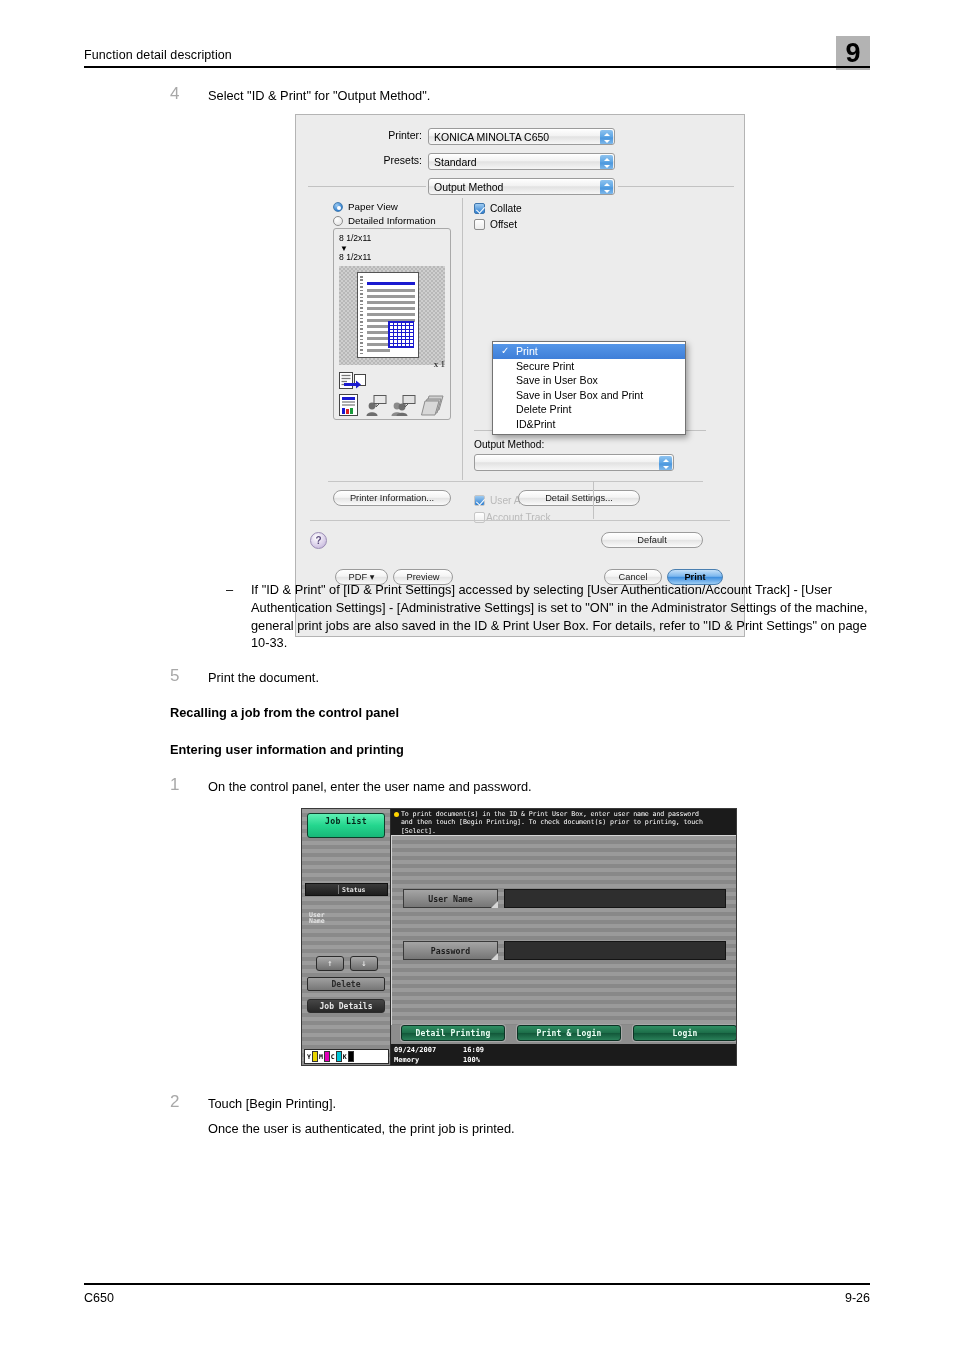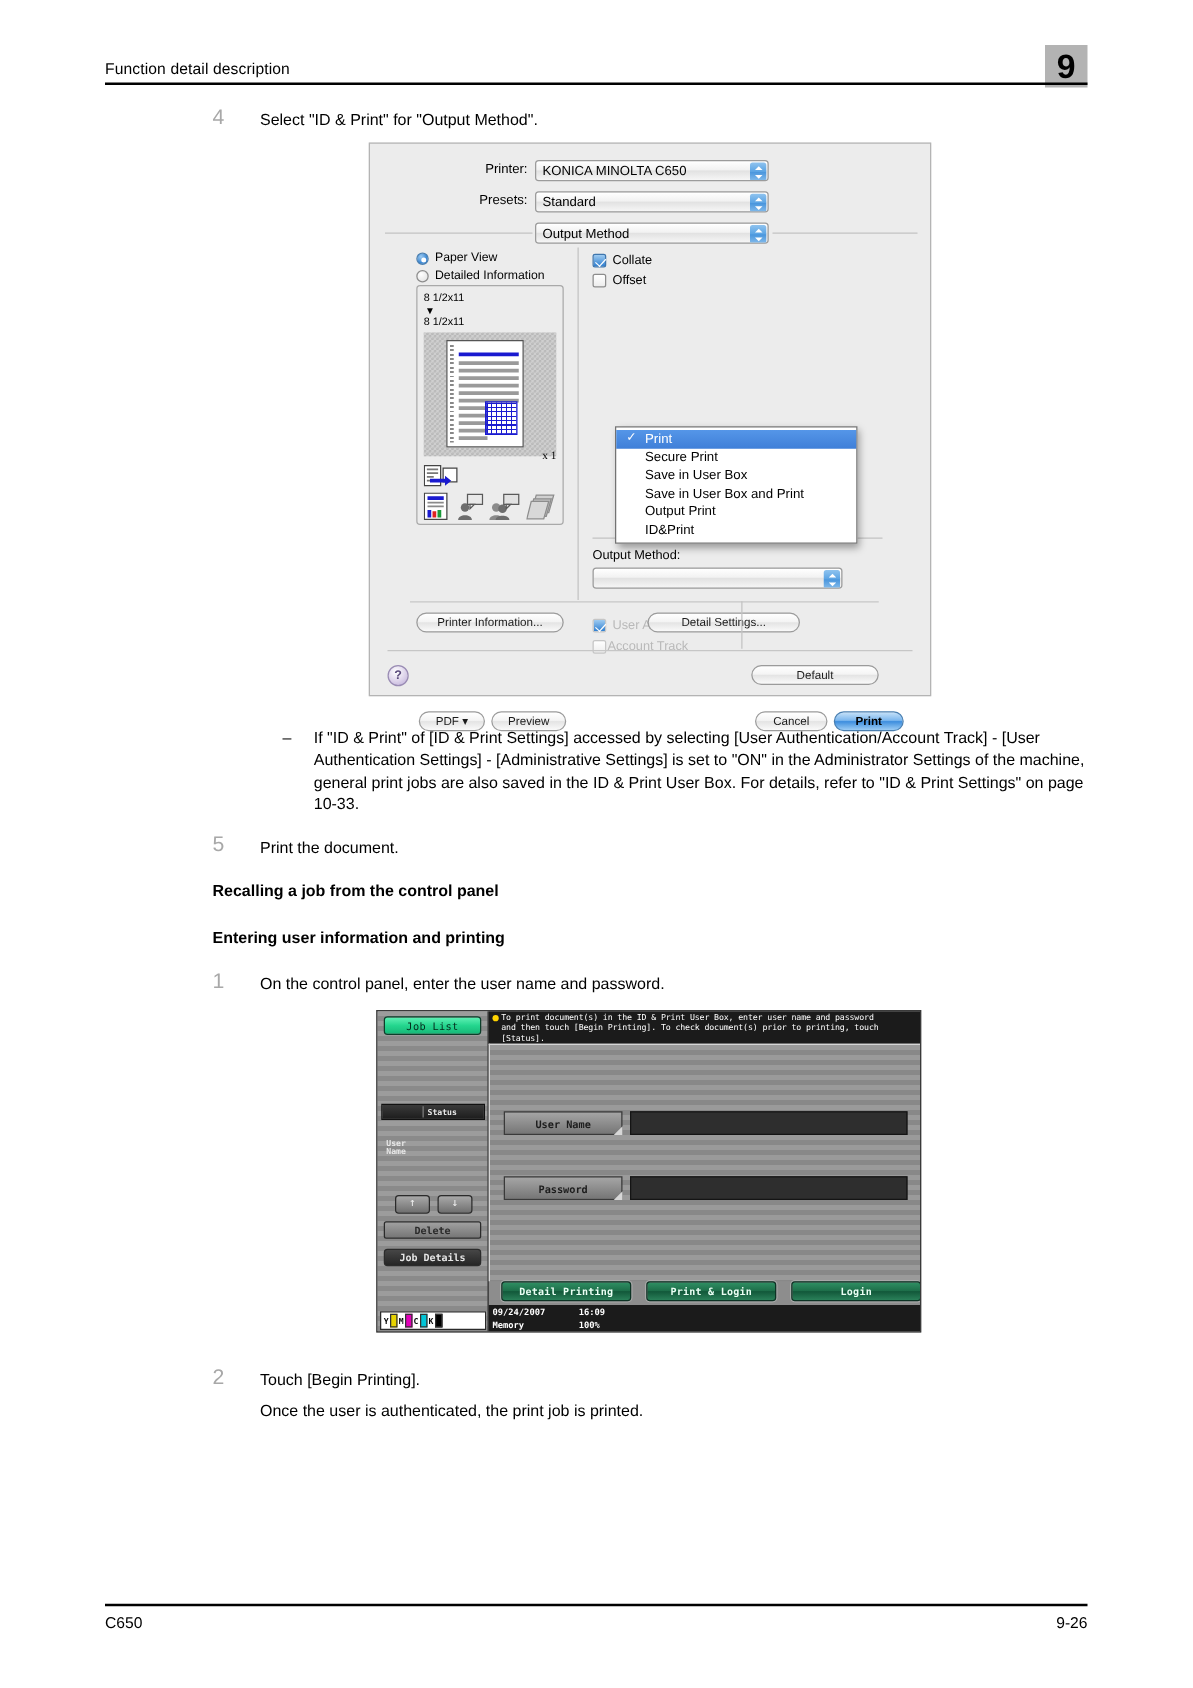--- a/index.html
+++ b/index.html
@@ -71,21 +71,21 @@
     font-size: 12.8px; font-weight: bold; color: #000;
   }
   .plain {
     position: absolute; font-size: 12.8px; line-height: 17.5px;
   }
 
   
   .print-dialog {
     position: absolute;
     left: 295px; top: 114px;
-    width: 450px; height: 443px;
+    width: 450px; height: 523px;
     background: #ececec;
     border: 1px solid #b4b4b4;
     font-size: 10.5px;
     color: #000;
   }
   .pd-row { position: absolute; height: 17px; }
   .pd-label {
     position: absolute; right: 100%; margin-right: 6px; top: 1px;
     font-size: 10.5px; white-space: nowrap;
   }
@@ -300,25 +300,25 @@
     font-family: "DejaVu Sans Mono", monospace;
     overflow: hidden;
   }
   .panel-left {
     position: absolute; left: 0; top: 0; width: 89px; height: 100%;
     background: #949494;
     background-image: repeating-linear-gradient(to bottom, #9c9c9c 0 4px, #8a8a8a 4px 8px);
     border-right: 1px solid #2c2c2c;
   }
   .joblist-btn {
-    position: absolute; left: 5px; top: 4px; width: 78px; height: 15px;
+    position: absolute; left: 5px; top: 4px; width: 78px; height: 25px;
     background: linear-gradient(to bottom, #5ff0b4 0%, #24d68e 50%, #17b878 100%);
     border: 1px solid #0d3f2b;
     border-radius: 3px;
-    color: #04281a; font-size: 8.2px; font-weight: normal;
+    color: #04281a; font-size: 8.2px; font-weight: bold;
     text-align: center; line-height: 14px;
     letter-spacing: .3px;
   }
   .col-head {
     position: absolute; left: 3px; top: 74px; width: 83px; height: 13px;
     background: linear-gradient(to bottom, #3a3a3a, #1d1d1d);
     border: 1px solid #111;
     color: #e8e8e8; font-size: 6.5px; font-weight: bold;
   }
   .col-head .ch1 { position: absolute; left: 3px; top: 0px; line-height: 6px; margin-top: 28px; }
@@ -578,21 +578,21 @@
     <div class="menu-item">
       <span>Secure Print</span>
     </div>
     <div class="menu-item">
       <span>Save in User Box</span>
     </div>
     <div class="menu-item">
       <span>Save in User Box and Print</span>
     </div>
     <div class="menu-item">
-      <span>Output Print</span>
+      <span>Delete Print</span>
     </div>
     <div class="menu-item">
       <span>ID&amp;Print</span>
     </div>
   </div>
 
   <div class="btn-aqua" style="position:absolute; left:222px; top:338px; width:122px;">Detail Settings...</div>
 
   <div class="pd-hrule" style="left:32px; top:366px; width:375px;"></div>
   <div class="pd-vdiv" style="left:297px; top:366px; height:38px;"></div>
@@ -662,21 +662,21 @@
         <span class="bar" style="background:#000000"></span>
       </span>
     </div>
   </div>
 
   <div class="panel-right">
     <div class="msg-area">
       <span class="msg-dot"></span>
       <div>To print document(s) in the ID &amp; Print User Box, enter user name and password</div>
       <div>and then touch [Begin Printing]. To check document(s) prior to printing, touch</div>
-      <div>[Status].</div>
+      <div>[Select].</div>
     </div>
 
     <div class="work-area">
       <div class="field-row" style="top:53px;">
         <div class="field-key">User Name</div>
         <div class="field-val"></div>
       </div>
       <div class="field-row" style="top:105px;">
         <div class="field-key">Password</div>
         <div class="field-val"></div>

